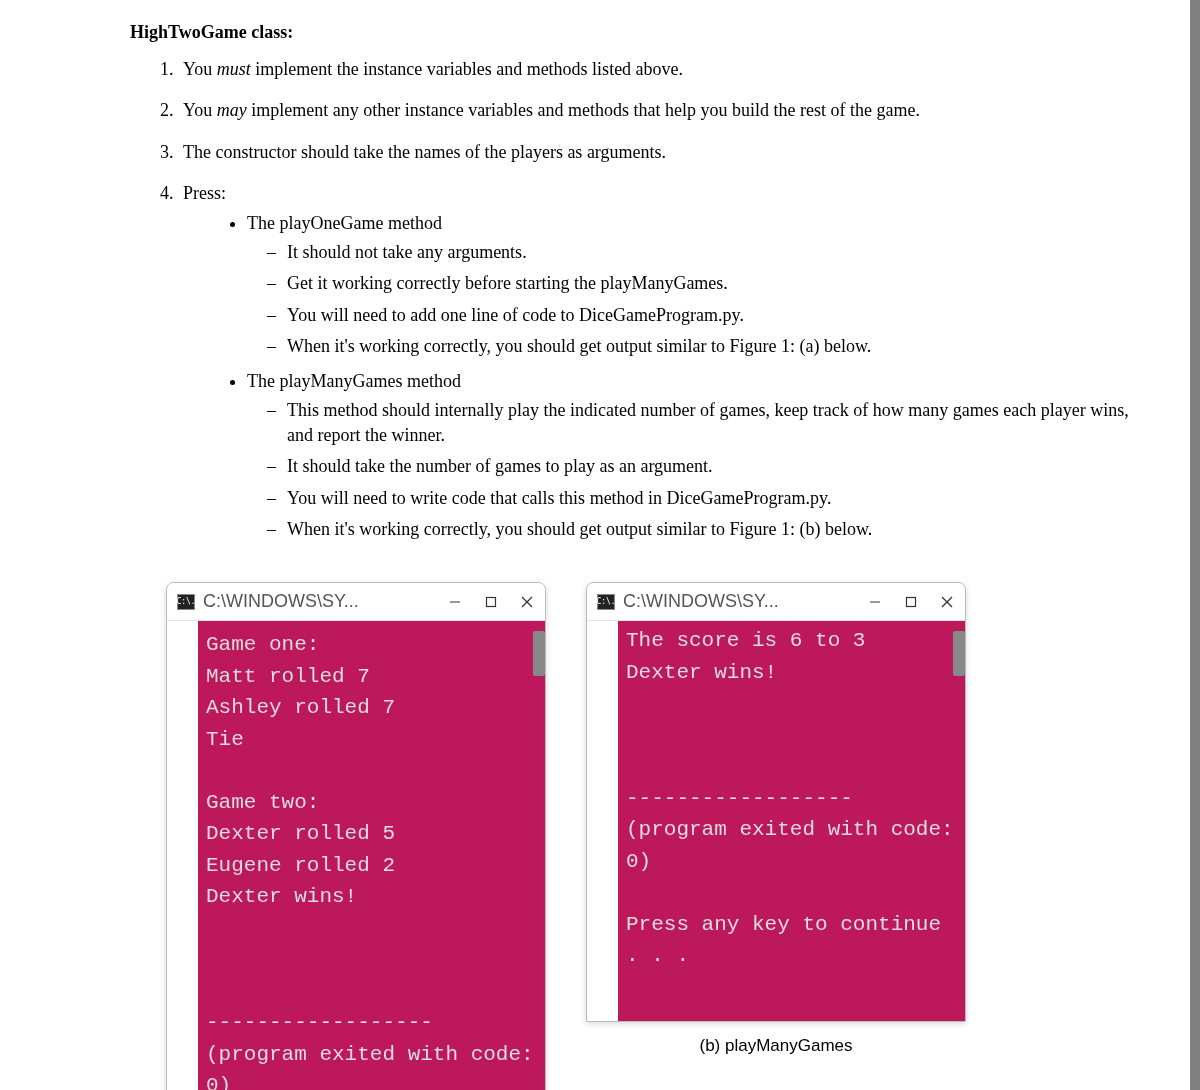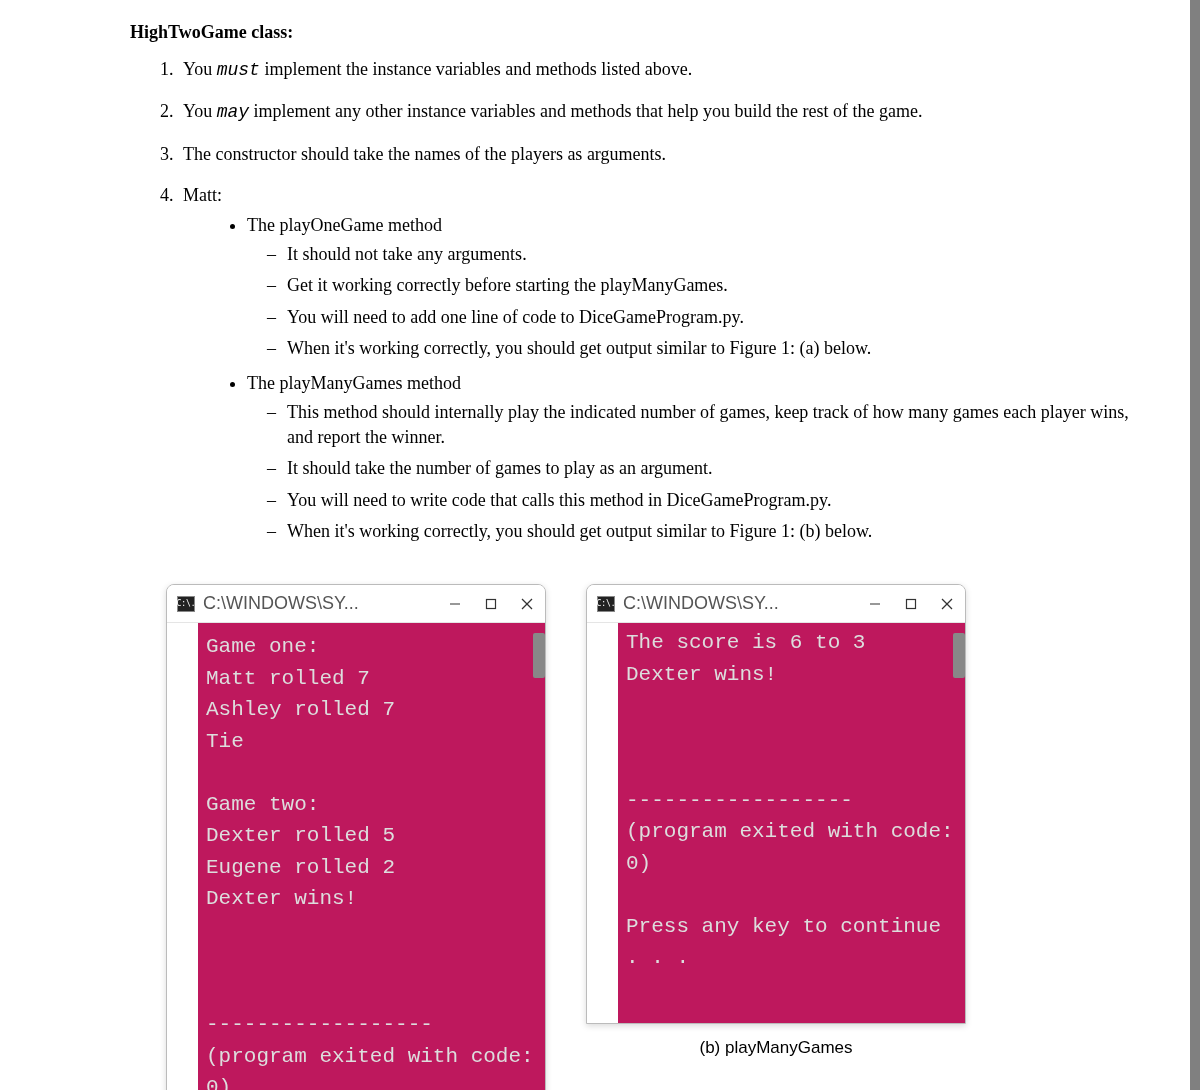--- a/index.html
+++ b/index.html
@@ -33,21 +33,20 @@
       list-style: decimal;
       padding-left: 48px;
       margin-bottom: 20px;
     }
     ol.main-list > li {
       padding-left: 5px;
       margin-bottom: 16px;
     }
     .emph {
       font-style: italic;
-      font-family: Liberation Mono, monospace;
     }
     ul.bullet-list {
       list-style: disc;
       padding-left: 64px;
       margin-top: 5px;
     }
     ul.bullet-list > li {
       margin-bottom: 6px;
     }
     ul.dash-list {
@@ -173,21 +172,21 @@
 
 <ol class="main-list">
   <li>
     <span>You </span><span class="emph">must</span><span> implement the instance variables and methods listed above.</span>
   </li>
   <li>
     <span>You </span><span class="emph">may</span><span> implement any other instance variables and methods that help you build the rest of the game.</span>
   </li>
   <li>The constructor should take the names of the players as arguments.</li>
   <li>
-    <span>Matt:</span>
+    <span>Press:</span>
     <ul class="bullet-list">
       <li>
         <span>The playOneGame method</span>
         <ul class="dash-list">
           <li>It should not take any arguments.</li>
           <li>Get it working correctly before starting the playManyGames.</li>
           <li>You will need to add one line of code to DiceGameProgram.py.</li>
           <li>When it's working correctly, you should get output similar to Figure 1: (a) below.</li>
         </ul>
       </li>

